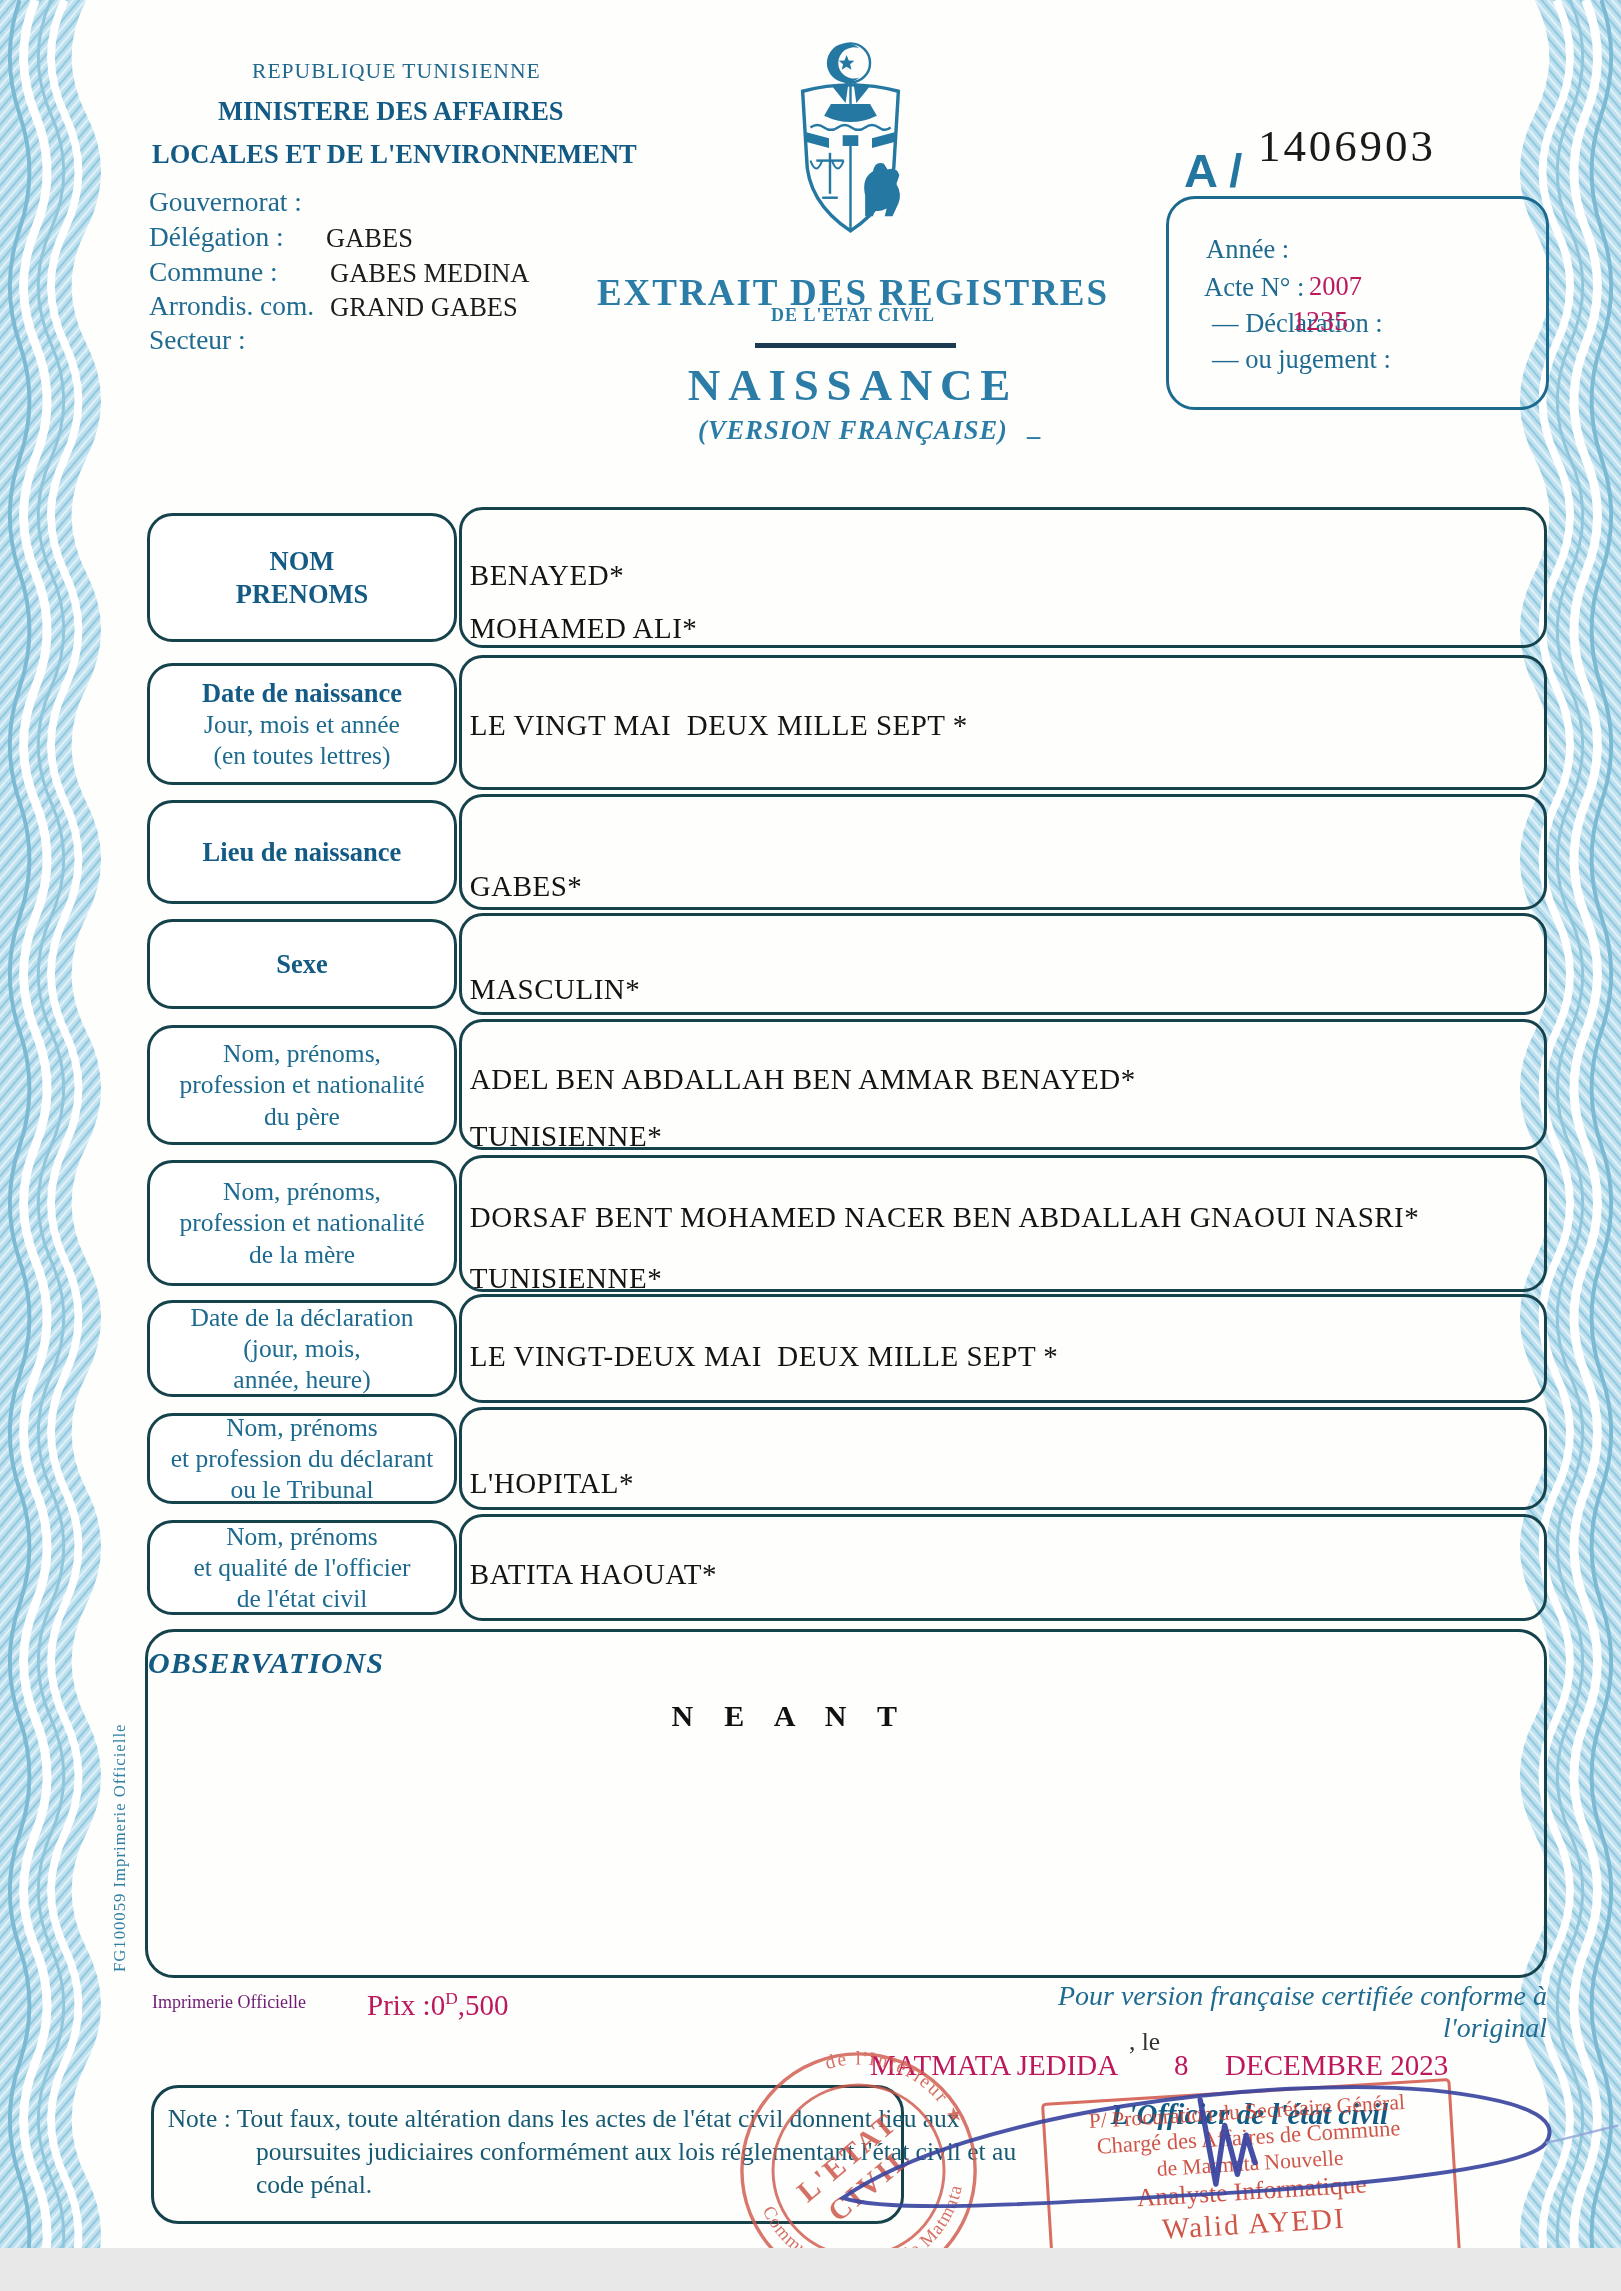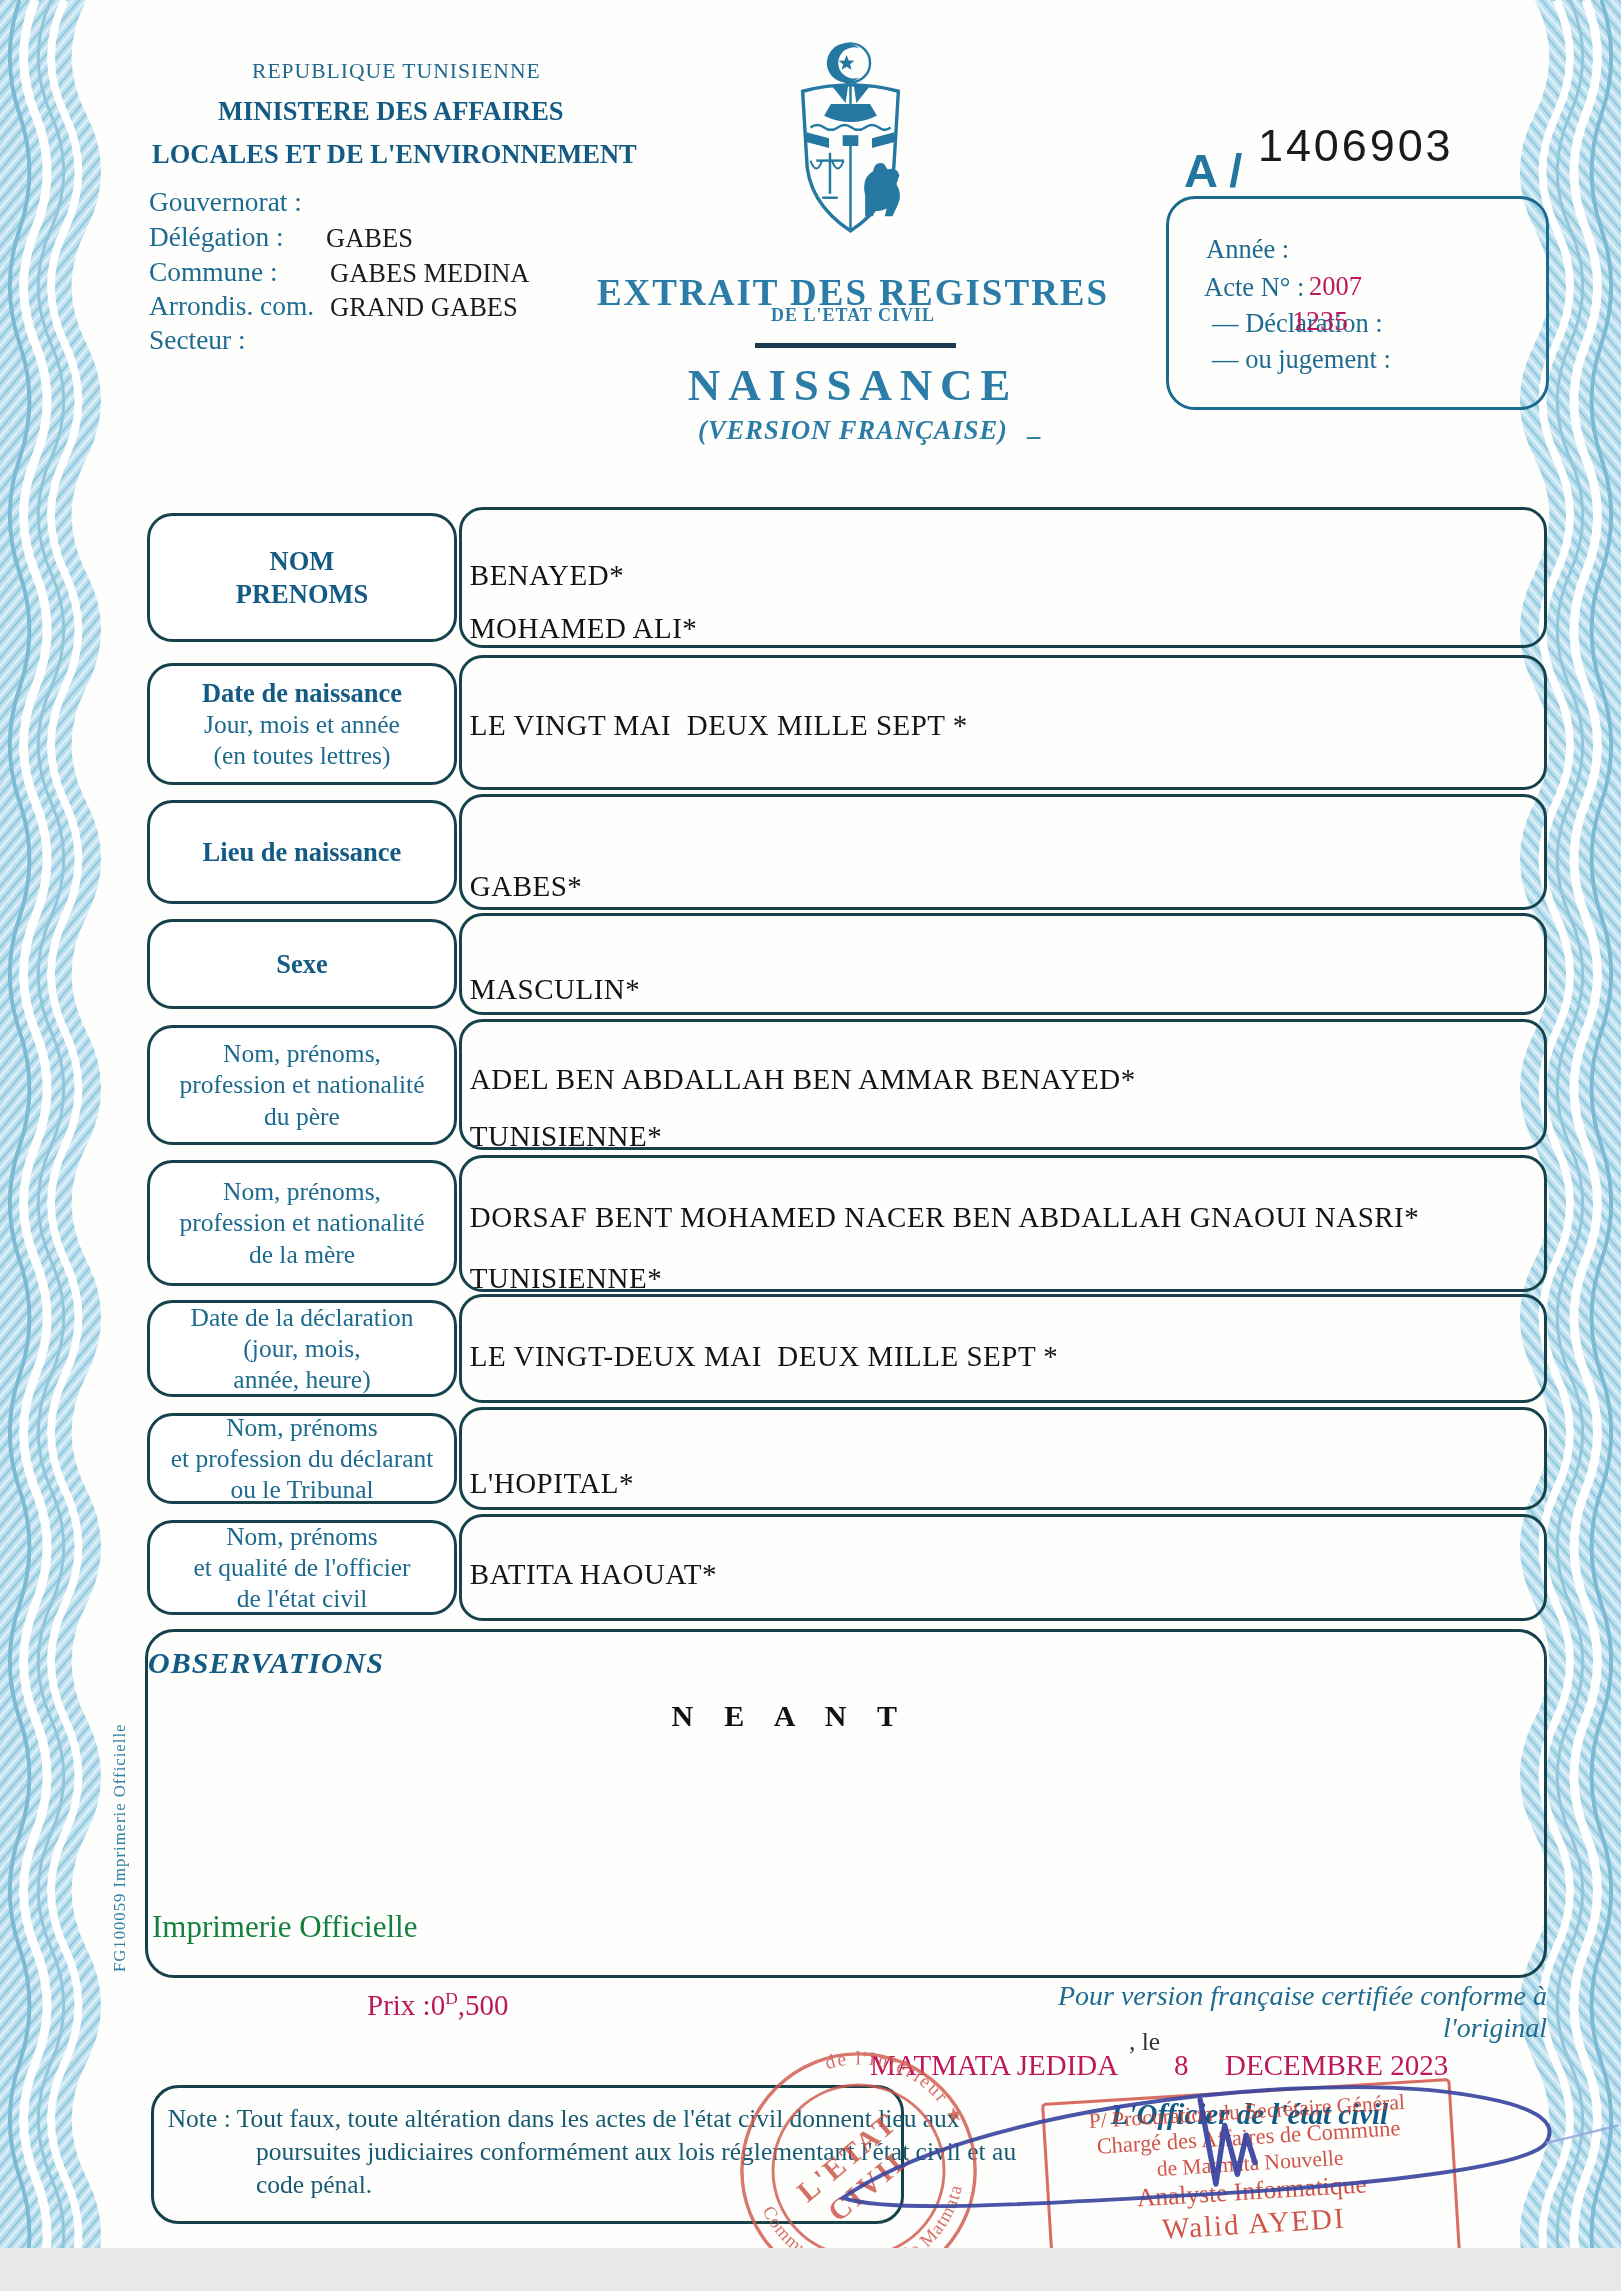--- a/index.html
+++ b/index.html
@@ -111,21 +111,21 @@
   </div>
 
   <div class="abs titleblk" style="top:271px;font-size:37px;font-weight:bold;letter-spacing:2px;">EXTRAIT DES REGISTRES</div>
   <div class="abs titleblk" style="top:305px;font-size:18px;font-weight:bold;letter-spacing:1px;">DE L'ETAT CIVIL</div>
   <div class="abs" style="left:755px;top:343px;width:201px;height:4.9px;background:#1c3a52;"></div>
   <div class="abs titleblk" style="top:359px;font-size:45px;font-weight:bold;letter-spacing:7.8px;">NAISSANCE</div>
   <div class="abs titleblk" style="top:415px;font-size:26.5px;font-weight:bold;font-style:italic;letter-spacing:1px;">(VERSION FRANÇAISE)</div>
   <div class="abs" style="left:1027px;top:420px;font-size:26.5px;color:#2b7ca6;font-weight:bold;">–</div>
 
   <div class="abs" style="left:1184px;top:143px;font-size:47px;font-weight:bold;color:#2276a0;font-family:'Liberation Sans',sans-serif;">A /</div>
-  <div class="abs" style="left:1258px;top:120px;font-size:45px;color:#1a1a1a;font-family:Liberation Sans, sans-serif;letter-spacing:2.9px;">1406903</div>
+  <div class="abs" style="left:1258px;top:120px;font-size:45px;color:#1a1a1a;font-family:Liberation Serif, serif;letter-spacing:2.9px;">1406903</div>
 
   <div class="abs" style="left:1166px;top:196px;width:377px;height:208px;border:3.4px solid #1d6a8f;border-radius:29px;z-index:1;">
     <div class="abs hfield" style="left:37px;top:35px;font-size:26.5px;">Année :</div>
     <div class="abs hfield" style="left:35px;top:73px;font-size:26.5px;">Acte N° :</div>
     <div class="abs blk" style="left:140px;top:72px;font-size:26.5px;">2007</div>
     <div class="abs hfield" style="left:43px;top:109px;font-size:26.5px;">— Déclaration :</div>
     <div class="abs blk" style="left:123px;top:106px;font-size:28px;">1235</div>
     <div class="abs hfield" style="left:43px;top:145px;font-size:26.5px;">— ou jugement :</div>
   </div>
 
@@ -207,21 +207,21 @@
     <div>et qualité de l'officier</div>
     <div>de l'état civil</div>
   </div>
 
   <div class="obsbox">
     <div class="abs" style="left:0;top:13.7px;width:100%;font-size:30px;font-weight:bold;font-style:italic;color:#135a84;letter-spacing:1px;">OBSERVATIONS</div>
     <div class="abs" style="left:46%;top:67px;transform:translateX(-50%);font-size:30px;font-weight:bold;color:#111;letter-spacing:11.8px;">N E A N T</div>
   </div>
   <div class="abs vert" style="left:110px;top:1717px;height:255px;">FG100059  Imprimerie Officielle</div>
 
-  <div class="abs" style="left:152px;top:1909px;font-size:31px;color:#15803d;">Imprimerie Officielle</div>
+  <div class="abs" style="left:152px;top:1992px;font-size:18px;color:#701a75;">Imprimerie Officielle</div>
   <div class="abs blk" style="left:367px;top:1988px;font-size:29px;"><span>Prix :0</span><sup>D</sup><span>,500</span></div>
 
   <div class="abs" style="left:1000px;top:1980px;width:547px;text-align:right;font-size:28px;font-style:italic;color:#1e6a90;z-index:2;">Pour version française certifiée conforme à l'original</div>
   <div class="abs" style="left:1129px;top:2027px;font-size:25.5px;color:#333;z-index:2;">, le</div>
   <div class="abs blk" style="left:870px;top:2049px;font-size:29px;z-index:2;">MATMATA JEDIDA</div>
   <div class="abs blk" style="left:1174px;top:2049px;font-size:29px;z-index:2;">8</div>
   <div class="abs blk" style="left:1225px;top:2049px;font-size:29px;z-index:2;">DECEMBRE 2023</div>
   <div class="abs" style="left:1083px;top:2098px;width:333px;text-align:center;font-size:29px;font-weight:bold;font-style:italic;color:#135a84;z-index:2;">L'Officier de l'état civil</div>
 
   <div class="notebox">

